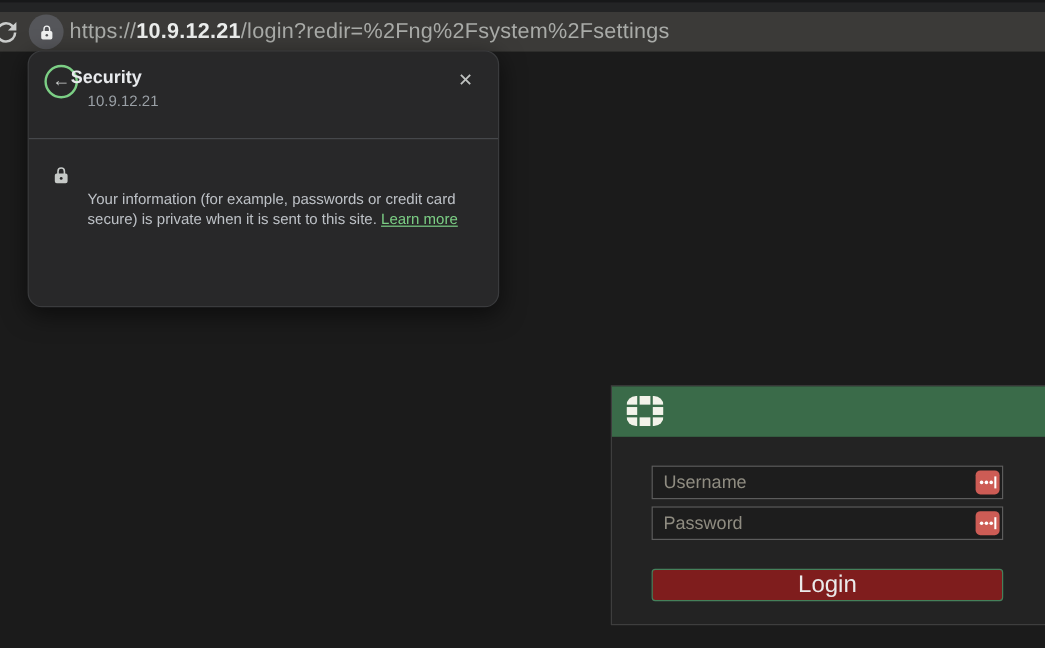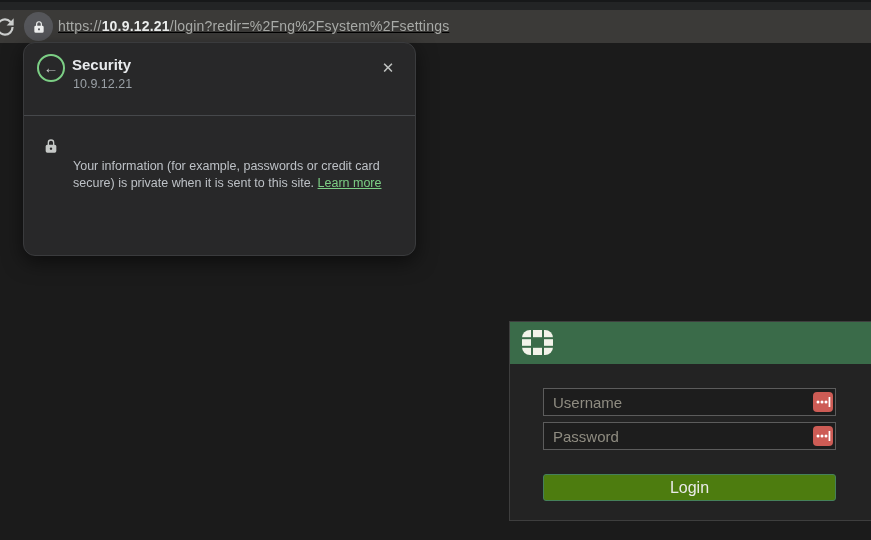--- a/index.html
+++ b/index.html
@@ -25,42 +25,41 @@
     position:absolute; left:-8px; top:4px; width:26px; height:26px;
   }
   .lock-button {
     position:absolute; left:24px; top:2px; width:29px; height:29px;
     border-radius:50%; background:#55565a;
     display:flex; align-items:center; justify-content:center;
     cursor:pointer;
   }
   .url-text {
     position:absolute; left:58px; top:0; height:33px; line-height:33px;
-    font-size:14px; letter-spacing:0.2px; white-space:nowrap;
+    font-size:18px; letter-spacing:0.2px; white-space:nowrap;
     cursor:text;
-    text-decoration:underline;
   }
   .url-dim  { color:#a9aba8; }
   .url-host { color:#eceeed; font-weight:bold; }
 
   
   .security-popup {
     position:absolute; left:23px; top:42px; width:393px; height:214px;
     background:#282829; border:1px solid #3a3b3d; border-radius:12px;
     box-shadow:0 6px 20px rgba(0,0,0,0.55);
     z-index:5;
   }
   .back-button {
     position:absolute; left:13px; top:11px; width:28px; height:28px;
     border:2px solid #7ccf85; border-radius:50%;
     color:#c9cccb; font-size:15px; line-height:24px; text-align:center;
     cursor:pointer;
   }
   .popup-title {
-    position:absolute; left:48px; top:13px;
+    position:absolute; left:35px; top:13px;
     font-size:15px; font-weight:bold; color:#e8eaed;
   }
   .popup-subtitle {
     position:absolute; left:49px; top:34px;
     font-size:12.5px; color:#9aa0a6;
   }
   .close-button {
     position:absolute; right:17px; top:15px; width:20px; height:20px;
     color:#c0c3c1; font-size:15px; line-height:20px; text-align:center;
     cursor:pointer;
@@ -117,22 +116,22 @@
   .input-password { top:100px; }
   .pm-icon {
     position:absolute; left:303px; width:20px; height:20px;
     background:#cd5c55; border-radius:4px; cursor:pointer;
     display:flex; align-items:center; justify-content:center;
   }
   .pm-user { top:70px; }
   .pm-pass { top:104px; }
   .login-button {
     position:absolute; left:33px; top:152px; width:293px; height:27px;
-    background:#4d7c0f; border:1px solid #45805b; border-radius:3px;
-    color:#eaeaea; font-size:16px; font-family:"Liberation Sans", sans-serif;
+    background:#7f1d1d; border:1px solid #45805b; border-radius:3px;
+    color:#eaeaea; font-size:20px; font-family:"Liberation Sans", sans-serif;
     cursor:pointer;
   }
 </style>
 </head>
 <body>
 
 <div class="top-strip"></div>
 
 <div class="address-bar">
   <div class="refresh-wrap">

